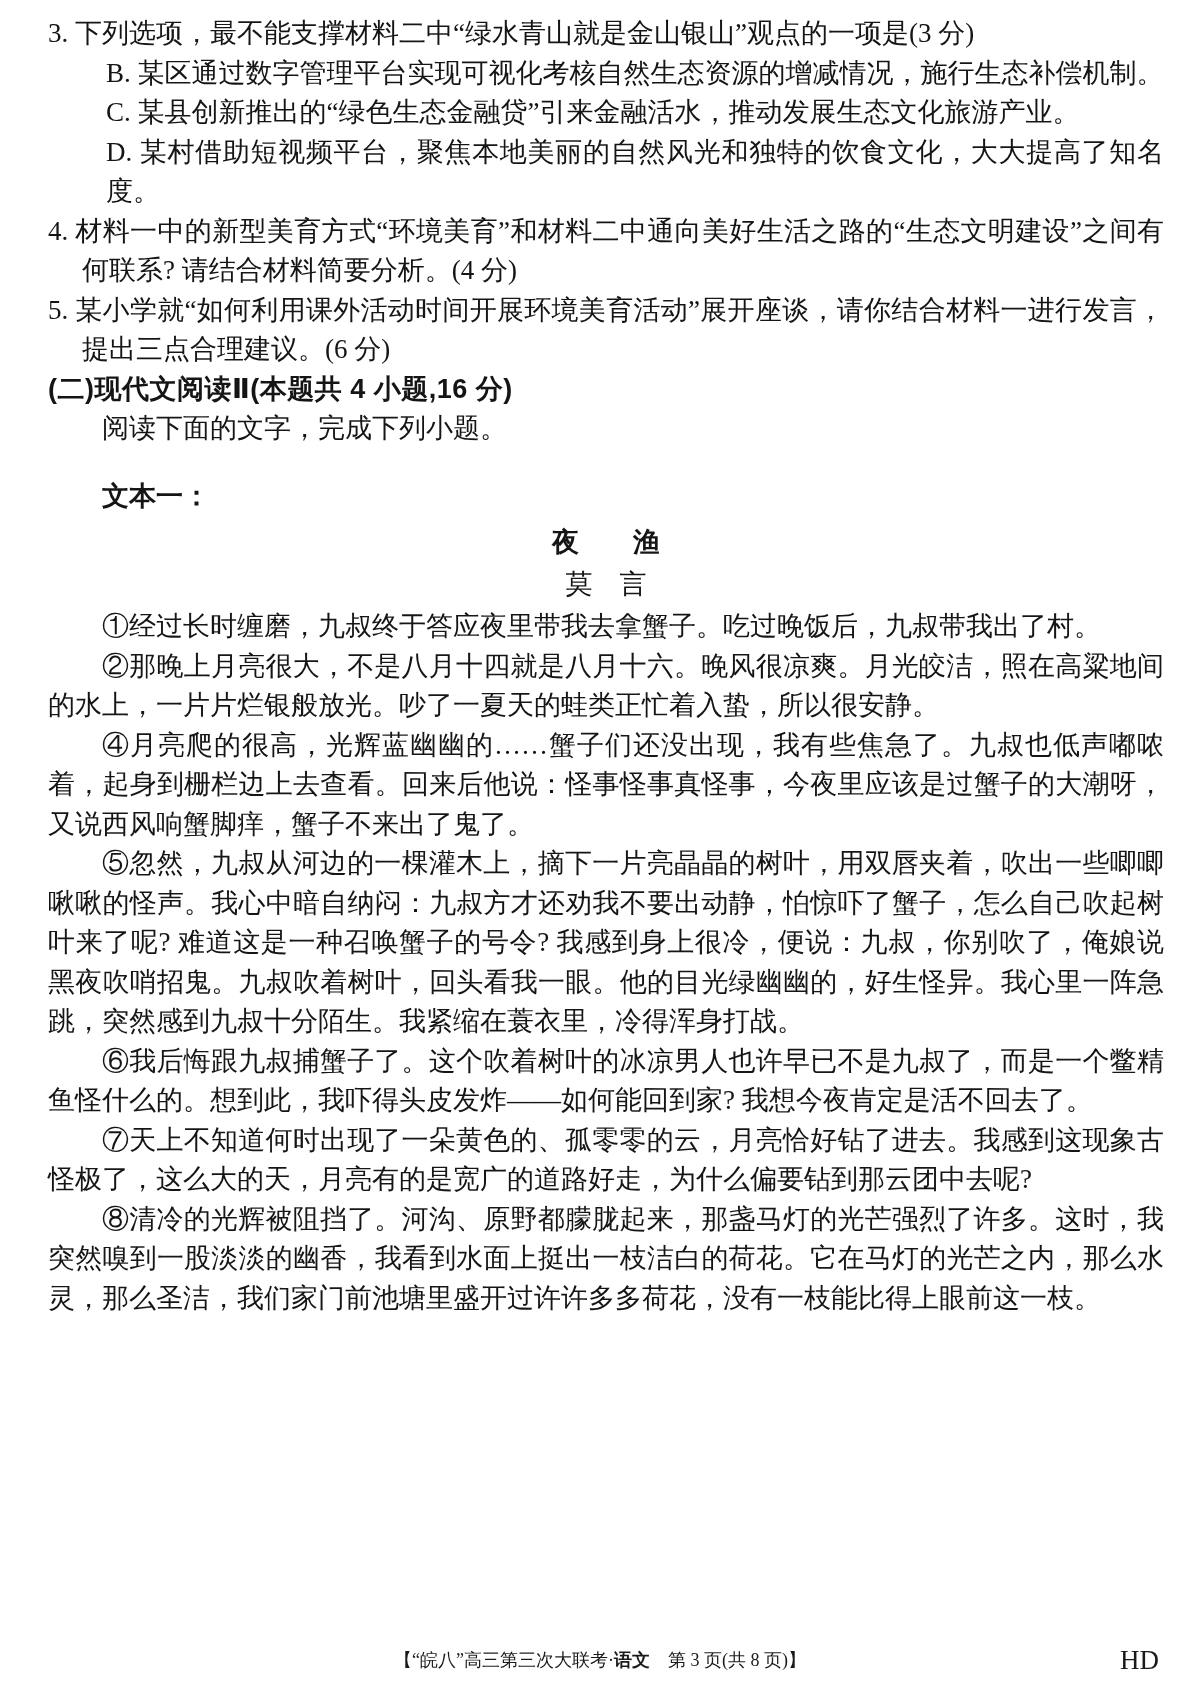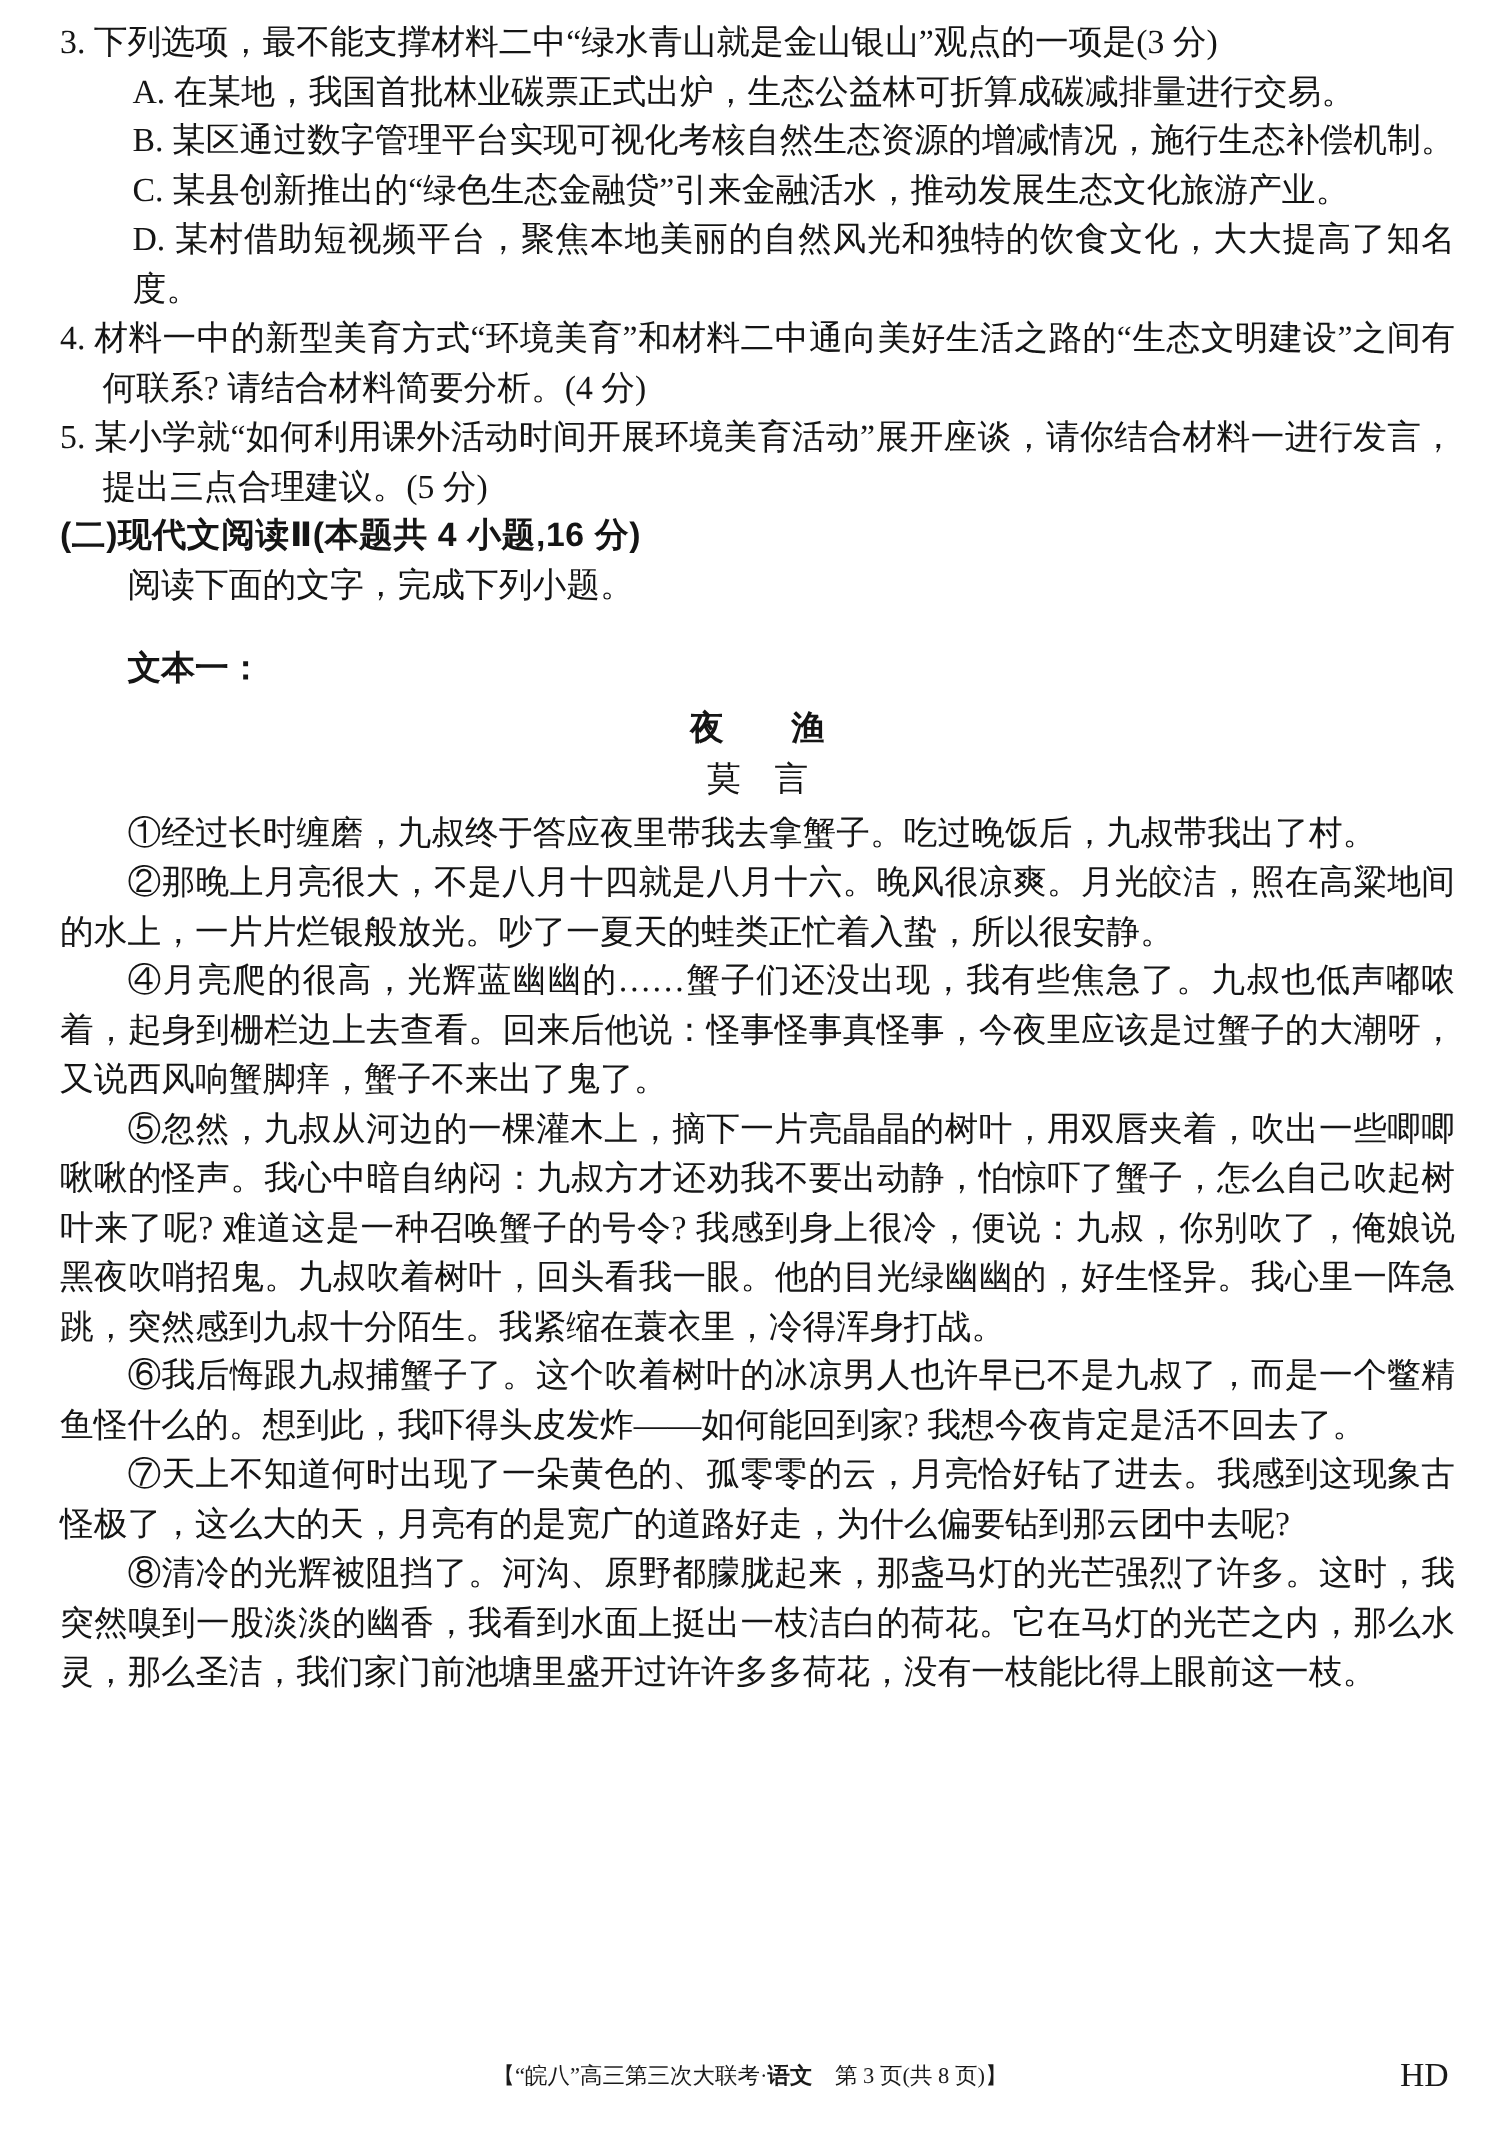--- a/index.html
+++ b/index.html
@@ -83,29 +83,28 @@
     color: #1a1a1a;
   }
 </style>
 </head>
 <body>
 
 <div class="page">
 
   <div>
     <div class="q-stem"><span class="q-num">3.</span> <span>下列选项，最不能支撑材料二中“绿水青山就是金山银山”观点的一项是(3 分)</span></div>
-    <div class="opt"><span>A.</span> <span>在某地，我国首批林业碳票正式出炉，生态公益林可折算成碳减排量进行交易。</span></div>
     <div class="opt"><span>B.</span> <span>某区通过数字管理平台实现可视化考核自然生态资源的增减情况，施行生态补偿机制。</span></div>
     <div class="opt"><span>C.</span> <span>某县创新推出的“绿色生态金融贷”引来金融活水，推动发展生态文化旅游产业。</span></div>
     <div class="opt"><span>D.</span> <span>某村借助短视频平台，聚焦本地美丽的自然风光和独特的饮食文化，大大提高了知名度。</span></div>
   </div>
 
   <div class="q-stem"><span class="q-num">4.</span> <span>材料一中的新型美育方式“环境美育”和材料二中通向美好生活之路的“生态文明建设”之间有何联系? 请结合材料简要分析。(4 分)</span></div>
 
-  <div class="q-stem"><span class="q-num">5.</span> <span>某小学就“如何利用课外活动时间开展环境美育活动”展开座谈，请你结合材料一进行发言，提出三点合理建议。(5 分)</span></div>
+  <div class="q-stem"><span class="q-num">5.</span> <span>某小学就“如何利用课外活动时间开展环境美育活动”展开座谈，请你结合材料一进行发言，提出三点合理建议。(6 分)</span></div>
 
   <div class="sec-header">(二)现代文阅读Ⅱ(本题共 4 小题,16 分)</div>
   <div class="instruction">阅读下面的文字，完成下列小题。</div>
   <div class="text-label">文本一：</div>
 
   <div class="passage">
     <div class="passage-title">夜　　渔</div>
     <div class="passage-author">莫　言</div>
     <p>①经过长时缠磨，九叔终于答应夜里带我去拿蟹子。吃过晚饭后，九叔带我出了村。</p>
     <p>②那晚上月亮很大，不是八月十四就是八月十六。晚风很凉爽。月光皎洁，照在高粱地间的水上，一片片烂银般放光。吵了一夏天的蛙类正忙着入蛰，所以很安静。</p>

